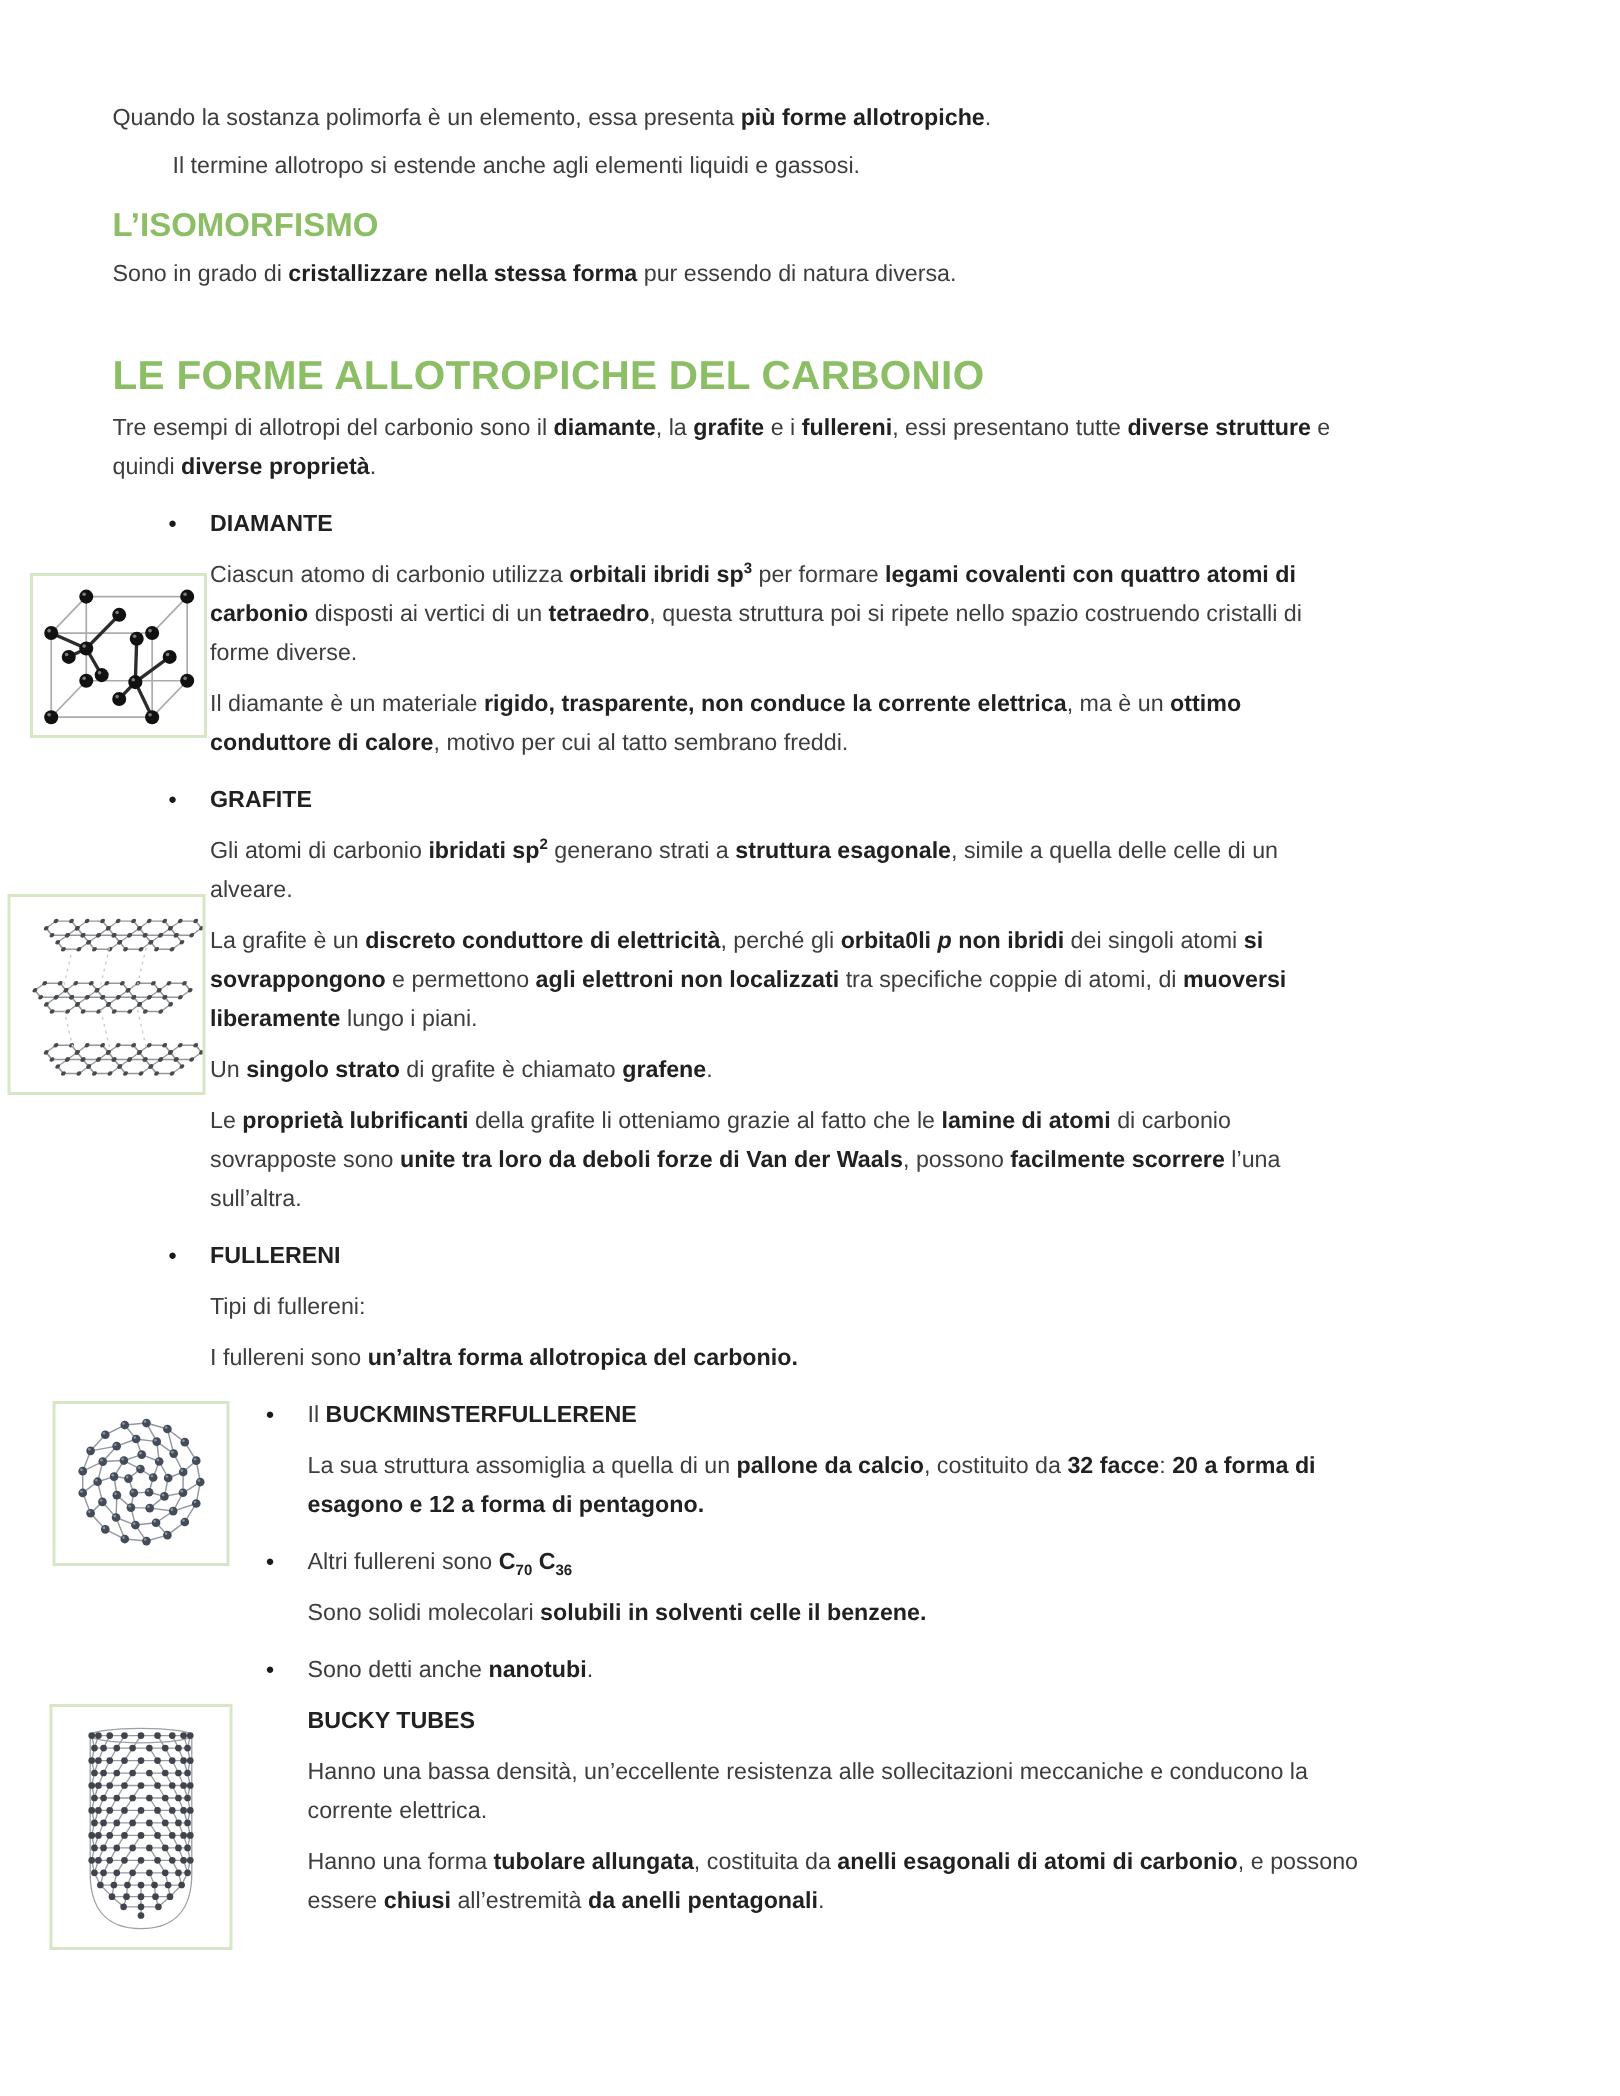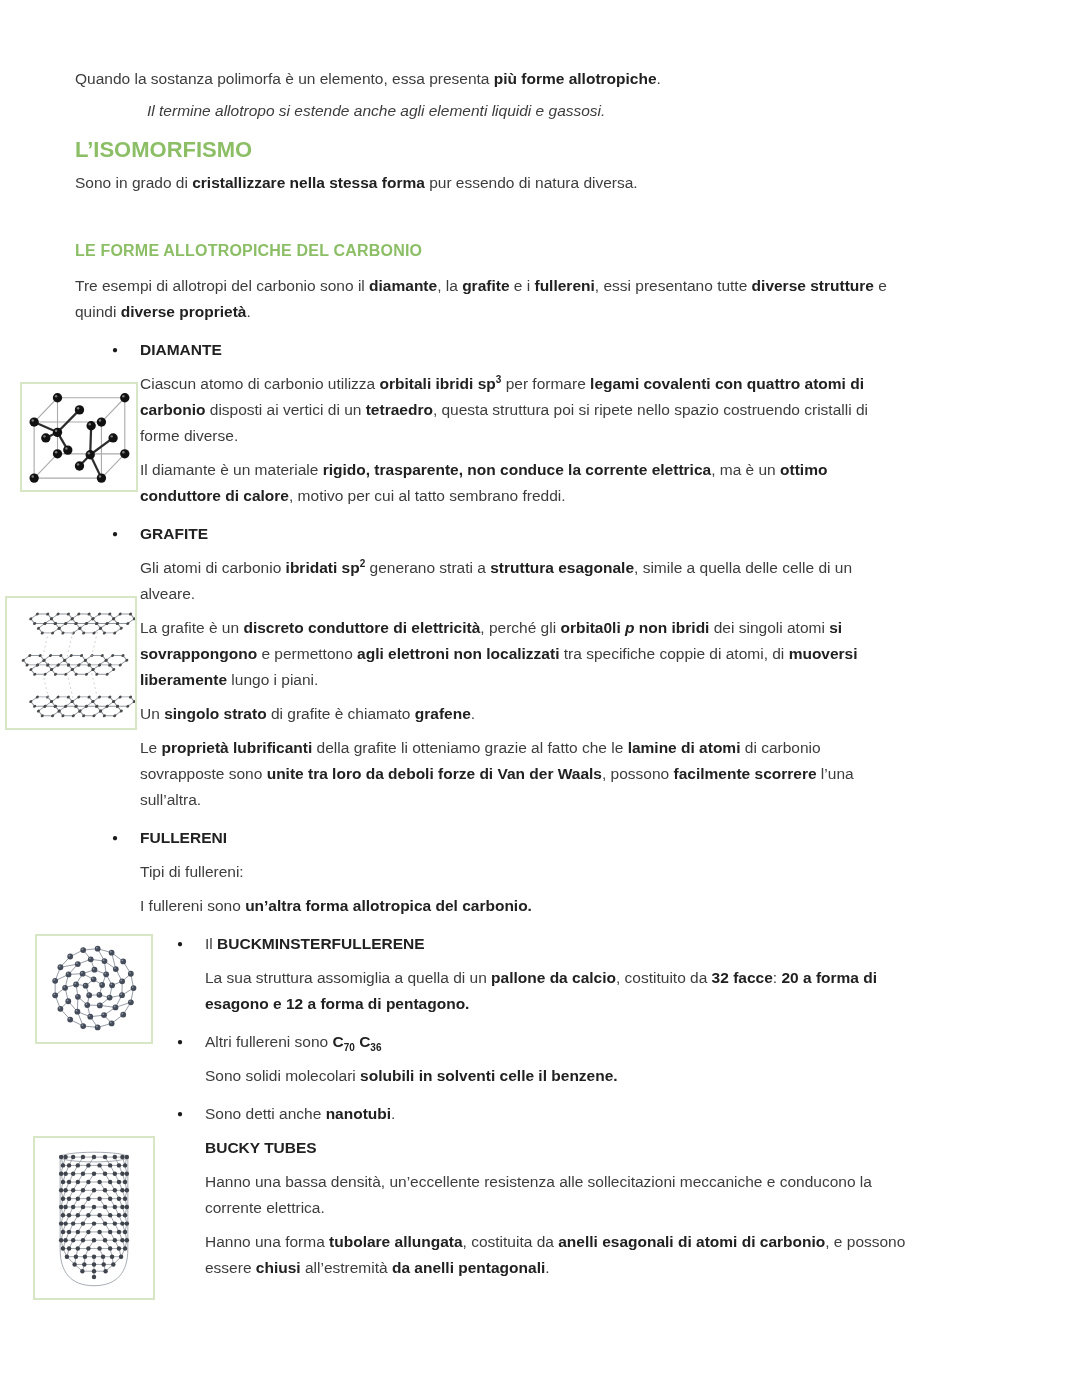--- a/index.html
+++ b/index.html
@@ -5,27 +5,27 @@
   * { margin:0; padding:0; box-sizing:border-box; }
   html,body { background:#fff; }
   body {
     width:1080px; height:1397px; position:relative; overflow:hidden;
     font-family:"Liberation Sans","DejaVu Sans",sans-serif;
     color:var(--text,#3d3d3d);
   }
   .page { position:relative; width:976px; height:1397px; padding:66px 68px 30px 75px; }
   .para { font-size:15.5px; line-height:26px; margin-top:8px; color:var(--text,#3d3d3d); }
   .first { margin-top:0; }
-  .indent-1 { margin-left:72px; margin-top:6px;font-style:italic; }
+  .indent-1 { margin-left:40px; margin-top:6px; }
   .b { font-weight:700; color:var(--bold,#212121); }
   .i { font-style:italic; }
   sup,sub { font-size:10px; line-height:0; }
   .heading { font-weight:700; color:var(--green,#8cbe66); }
   .h-small { font-size:22px; line-height:25px; margin-top:13px; }
-  .h-large { font-size:16px; line-height:29px; margin-top:40px; letter-spacing:.2px; }
+  .h-large { font-size:27px; line-height:29px; margin-top:40px; letter-spacing:.2px; }
   .li { display:flex; margin-top:12px; }
   .bullet { flex:none; width:65px; padding-left:37px; font-size:10px; line-height:26px; color:#1a1a1a; }
   .licontent { flex:1 1 auto; min-width:0; }
   .licontent > .para:first-child { margin-top:0; }
   figure.fig {
     position:absolute; background:#fff;
     border:2px solid var(--figborder,#d7e7c5);
     display:flex; align-items:center; justify-content:center;
   }
   .fig svg { display:block; width:100%; height:100%; }

